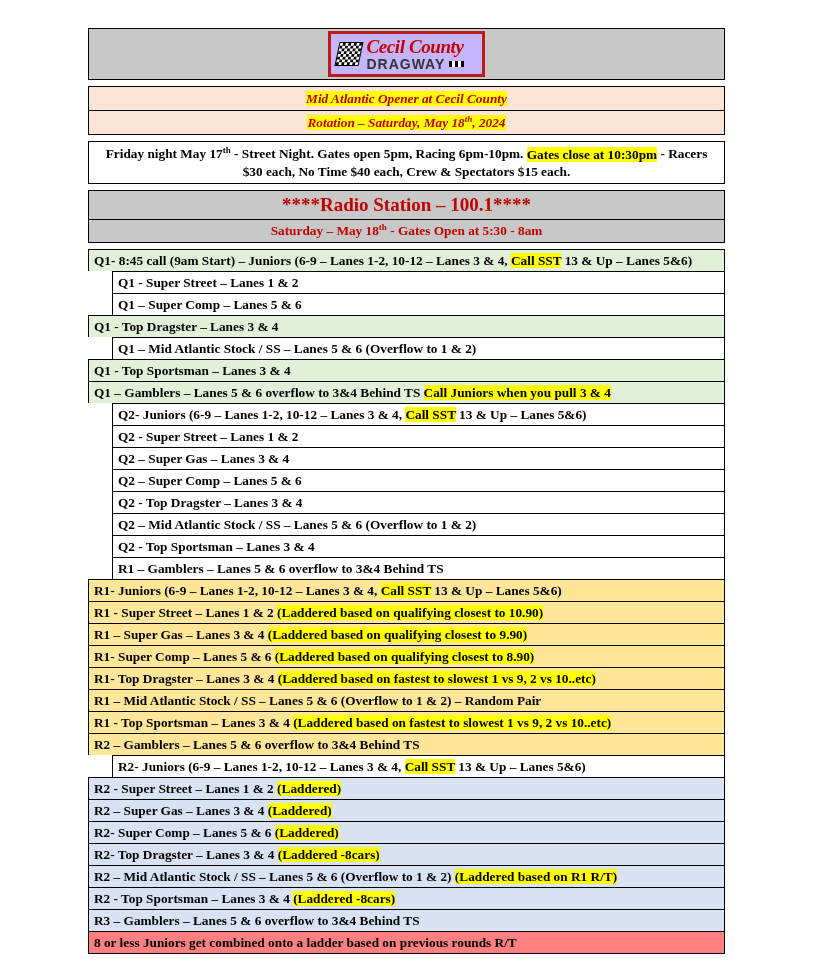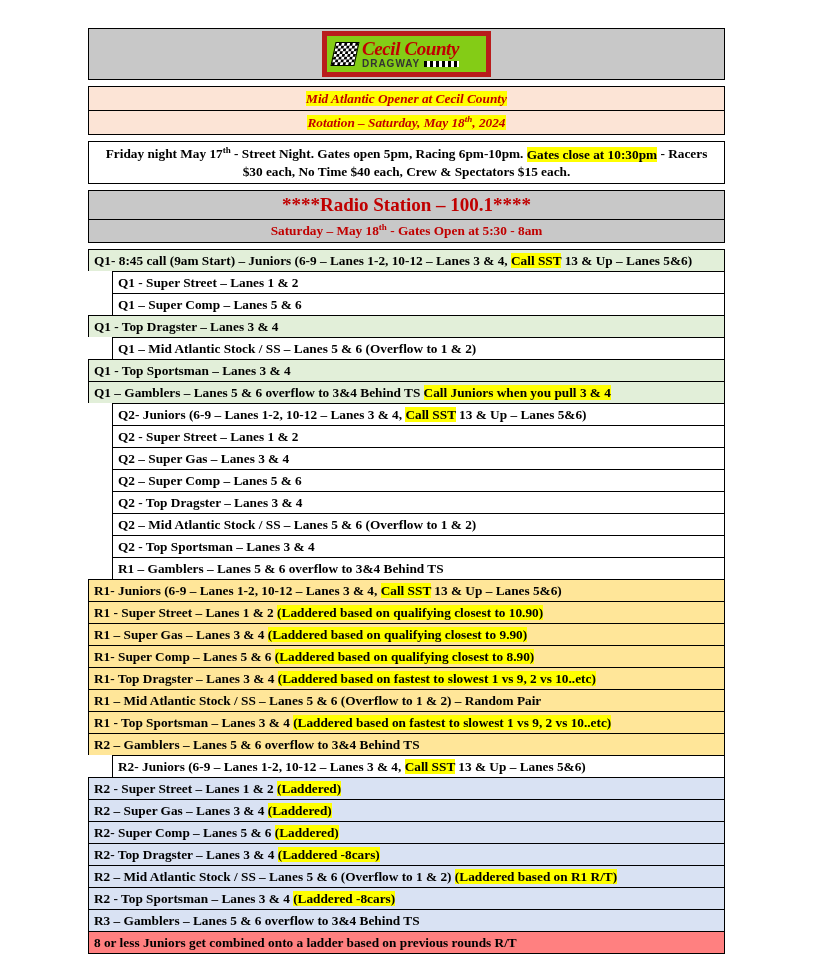--- a/index.html
+++ b/index.html
@@ -43,23 +43,23 @@
     background: #c8c8c8;
     height: 52px;
     display: flex;
     align-items: center;
     justify-content: center;
     padding: 0;
   }
   .logo {
     display: flex;
     align-items: center;
-    background: #84cc16;
-    border: 5px solid #b91c1c;
-    padding: 3px 27px 3px 6px;
+    background: #c4b5fd;
+    border: 3px solid #b91c1c;
+    padding: 3px 18px 3px 6px;
   }
   .logo-flag {
     width: 22px;
     height: 22px;
     margin-right: 5px;
     background:
       repeating-conic-gradient(#000 0% 25%, #fff 0% 50%) 0 0 / 5.5px 5.5px;
     transform: skewX(-12deg);
     border: 1px solid #000;
   }
@@ -70,21 +70,21 @@
     font-style: italic;
     font-size: 19px;
     color: #c00000;
     letter-spacing: -0.4px;
   }
   .logo-sub {
     display: flex;
     align-items: center;
     font-family: "Liberation Sans", sans-serif;
     font-weight: bold;
-    font-size: 10px;
+    font-size: 14px;
     color: #333;
     letter-spacing: 1px;
     margin-top: 1px;
   }
   .logo-sub .bar {
     flex: 1;
     height: 6px;
     margin-left: 4px;
     background: repeating-linear-gradient(90deg,#000 0 3px,#fff 3px 6px);
   }

